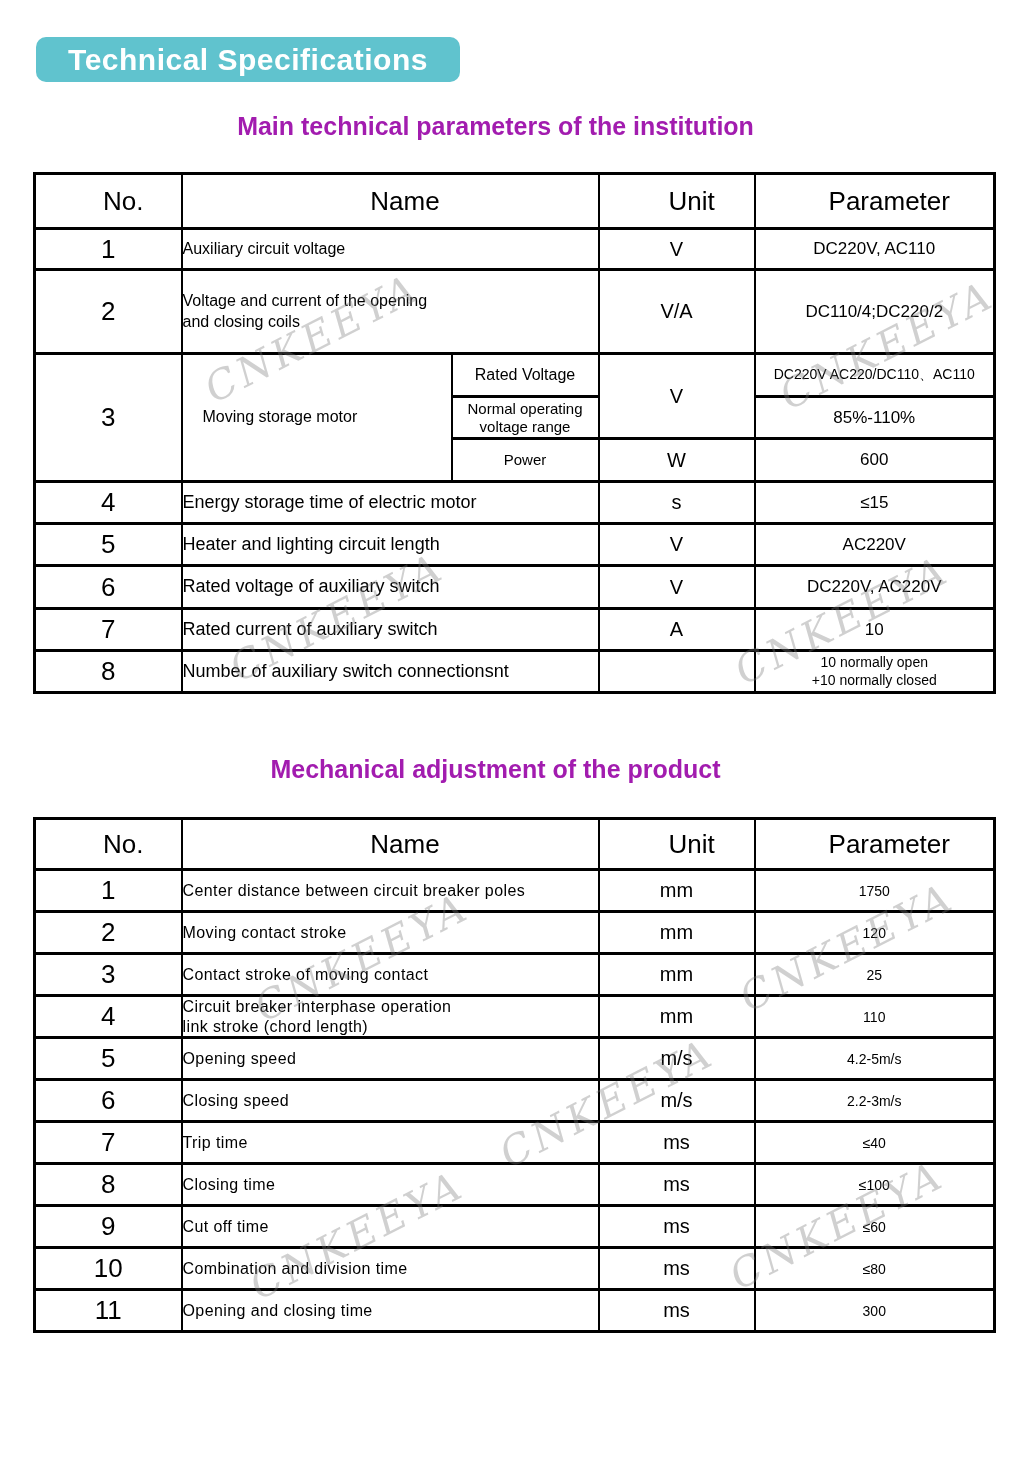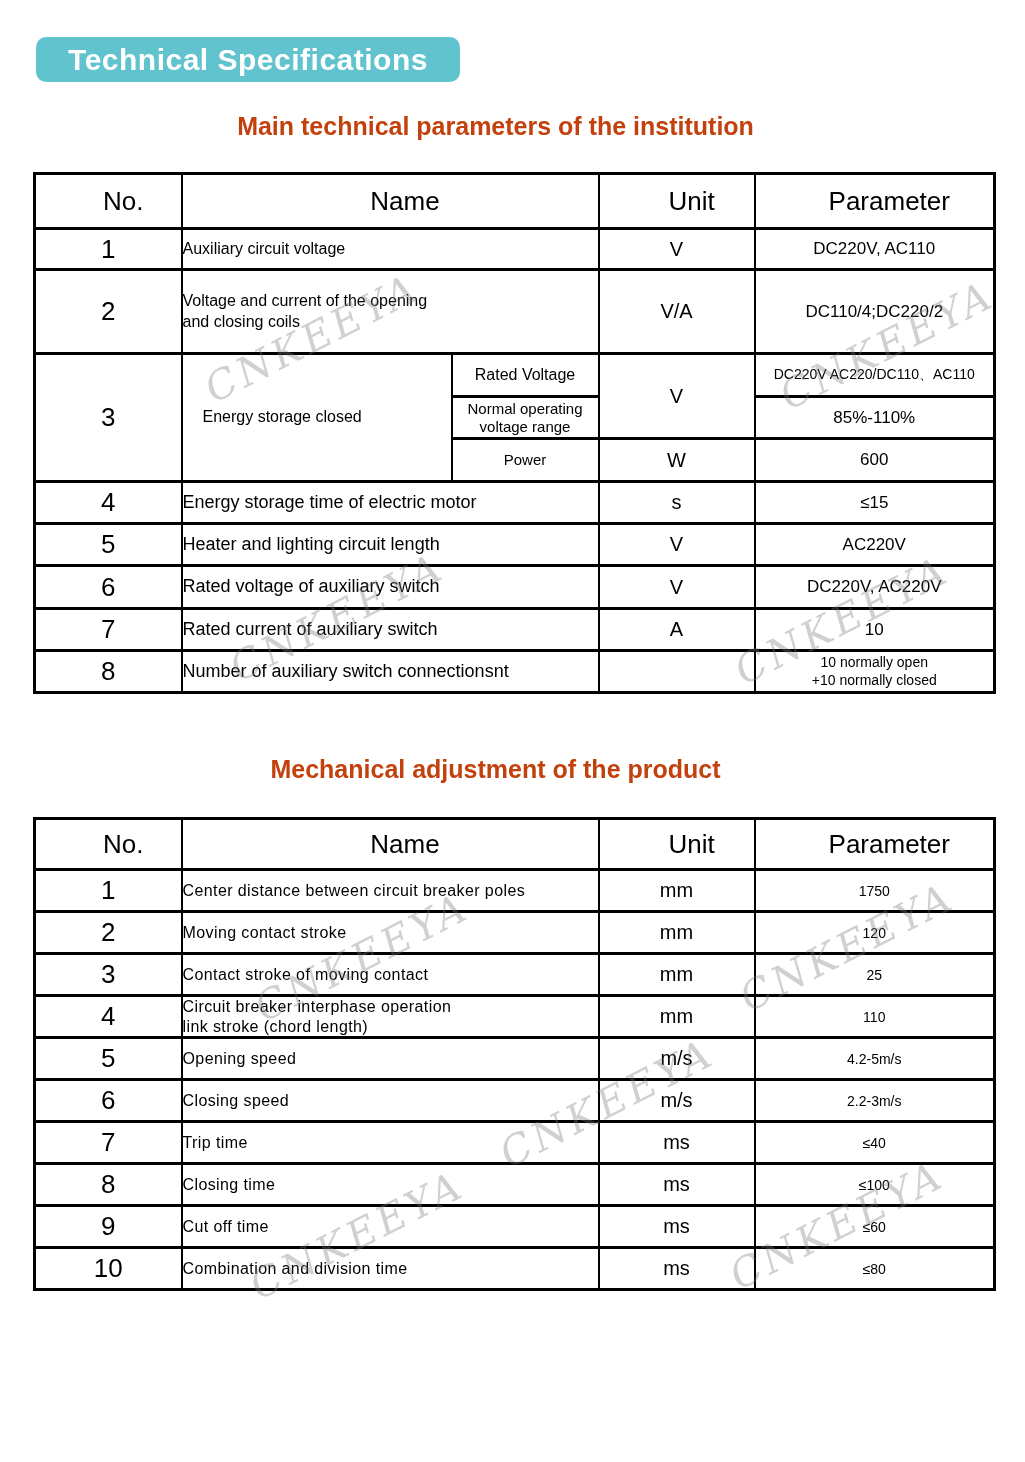--- a/index.html
+++ b/index.html
@@ -7,21 +7,21 @@
     width:1025px;height:1462px;position:relative;background:#ffffff;
     font-family:"Liberation Sans", sans-serif;color:#000;overflow:hidden;
   }
   .badge{
     position:absolute;left:36px;top:37px;width:424px;height:45px;
     border-radius:10px;display:flex;align-items:center;justify-content:center;
     color:#fff;font-size:30px;font-weight:bold;letter-spacing:0.5px;
   }
   .section-title{
     position:absolute;left:33px;width:925px;text-align:center;
-    font-size:25px;font-weight:bold;color:#c2410c;
+    font-size:25px;font-weight:bold;color:#a21caf;
   }
   #t1-title{top:112px;}
   #t2-title{top:755px;}
   table.spec{
     position:absolute;left:33px;width:960px;
     border-collapse:collapse;table-layout:fixed;border:3px solid #000;
   }
   #table1{top:172px;}
   #table2{top:817px;}
   .spec th,.spec td{
@@ -82,21 +82,21 @@
   </tr>
   <tr style="height:84px">
     <td class="c-no">2</td>
     <td class="c-name pre" colspan="2">Voltage and current of the opening
 and closing coils</td>
     <td class="c-unit">V/A</td>
     <td class="c-param">DC110/4;DC220/2</td>
   </tr>
   <tr style="height:43px">
     <td class="c-no" rowspan="3">3</td>
-    <td class="c-name" rowspan="3" style="padding-left:20px">Energy storage closed</td>
+    <td class="c-name" rowspan="3" style="padding-left:20px">Moving storage motor</td>
     <td class="c-sub">Rated Voltage</td>
     <td class="c-unit" rowspan="2">V</td>
     <td class="c-param sm14">DC220V AC220/DC110、AC110</td>
   </tr>
   <tr style="height:42px">
     <td class="c-sub sm pre">Normal operating
 voltage range</td>
     <td class="c-param">85%-110%</td>
   </tr>
   <tr style="height:43px">
@@ -211,20 +211,26 @@
         <td class="c-name pre" colspan="2">Cut off time</td>
         <td class="c-unit">ms</td>
         <td class="c-param">≤60</td>
       </tr>
       <tr style="height: 42px;">
         <td class="c-no">10</td>
         <td class="c-name pre" colspan="2">Combination and division time</td>
         <td class="c-unit">ms</td>
         <td class="c-param">≤80</td>
       </tr>
+      <tr style="height: 42px;">
+        <td class="c-no">11</td>
+        <td class="c-name pre" colspan="2">Opening and closing time</td>
+        <td class="c-unit">ms</td>
+        <td class="c-param">300</td>
+      </tr>
     </tbody>
 </table>
 
 <span class="wm wm1">CNKEEYA</span>
 <span class="wm wm2">CNKEEYA</span>
 <span class="wm wm3">CNKEEYA</span>
 <span class="wm wm4">CNKEEYA</span>
 <span class="wm wm5">CNKEEYA</span>
 <span class="wm wm6">CNKEEYA</span>
 <span class="wm wm7">CNKEEYA</span>

